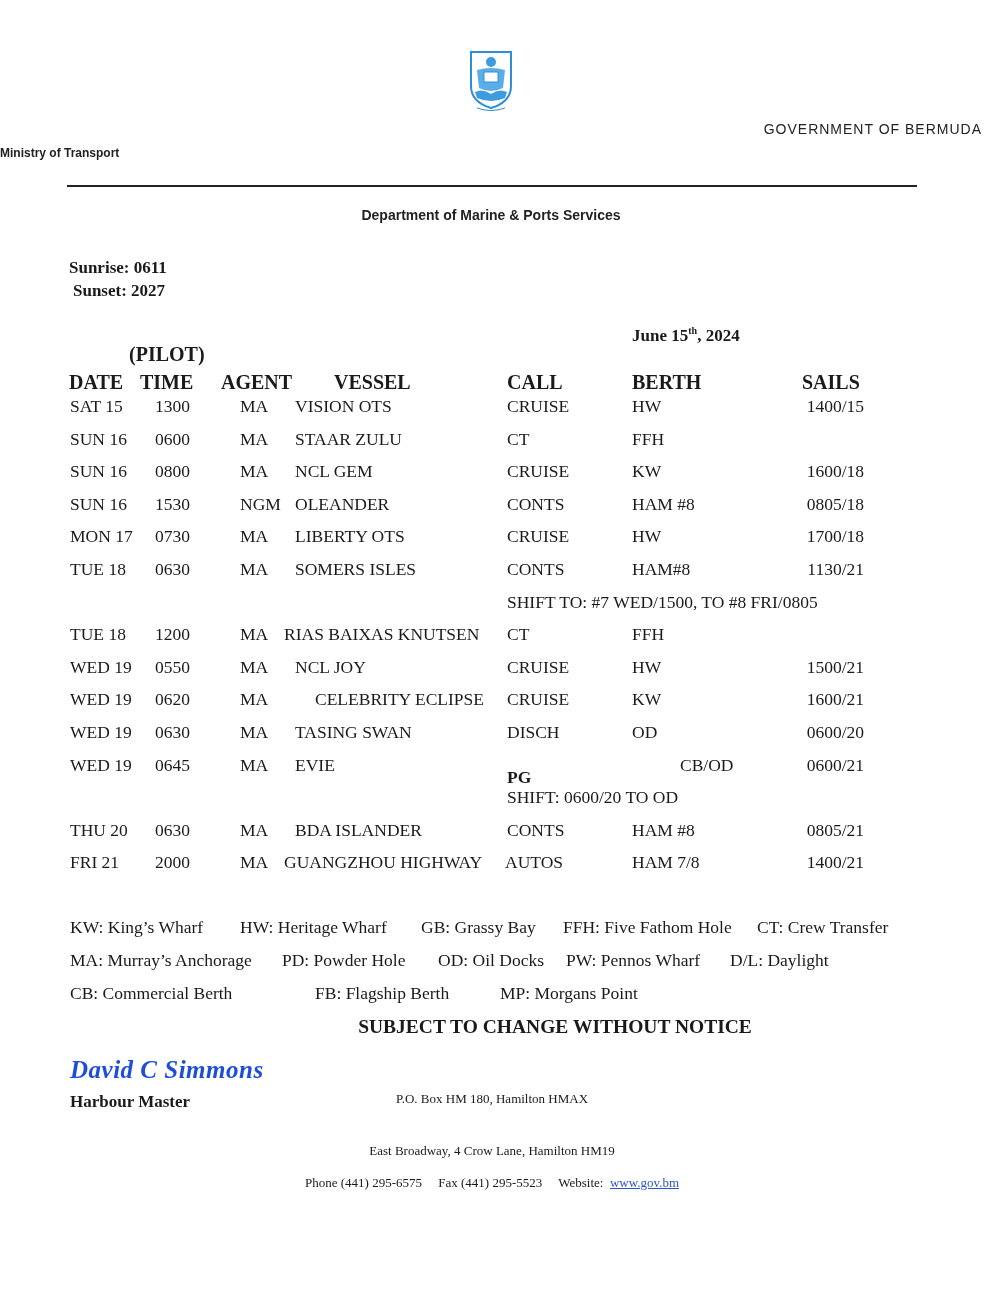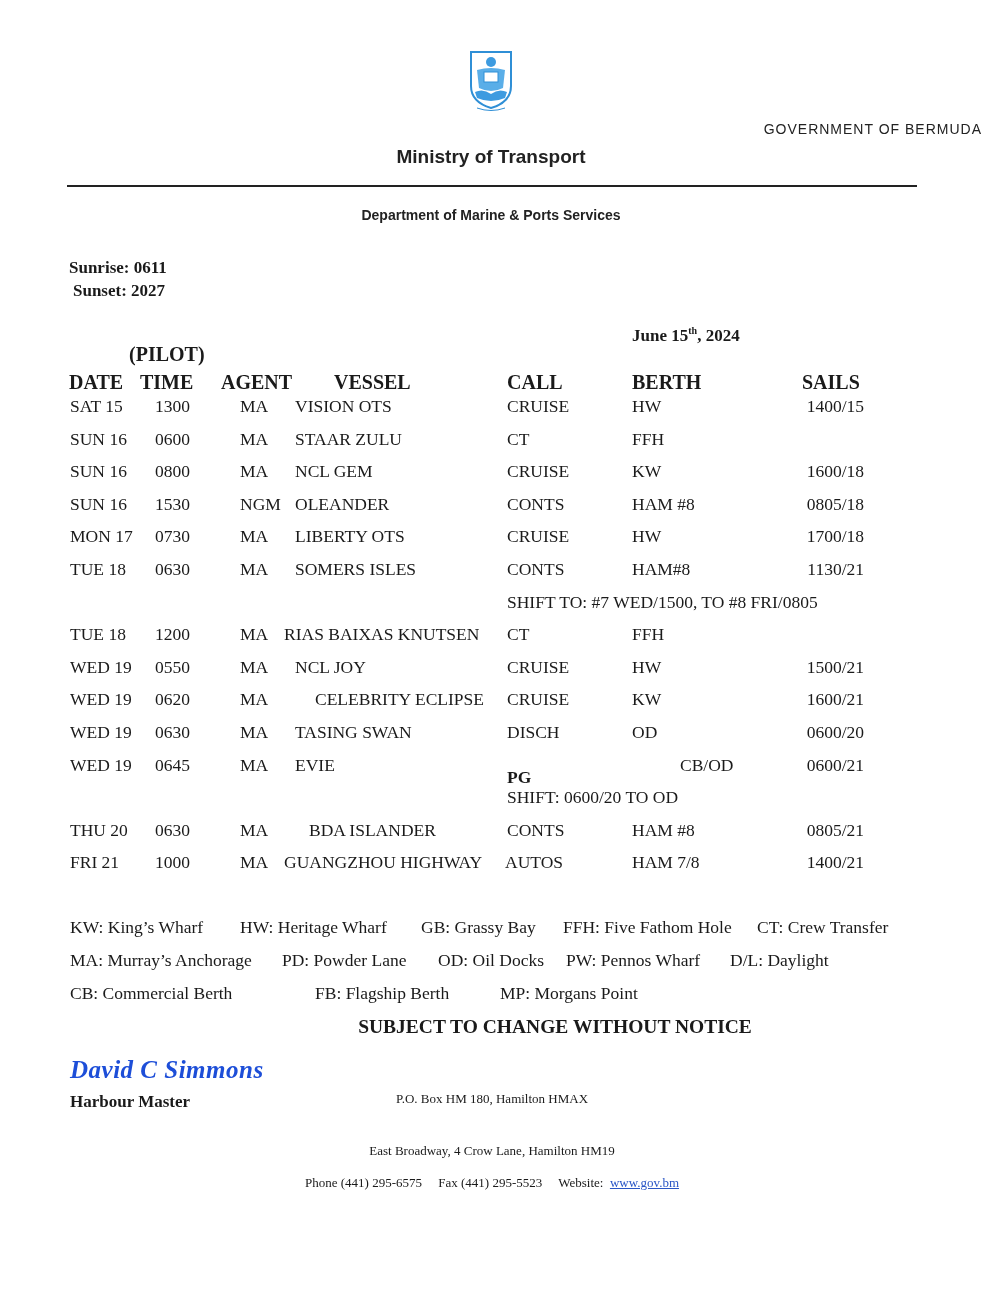--- a/index.html
+++ b/index.html
@@ -2,21 +2,21 @@
 <html><head>
 <meta charset="utf-8">
 <style>
   html, body { margin: 0; padding: 0; background: #ffffff; }
   body { width: 1000px; height: 1294px; position: relative; overflow: hidden; color: #1a1a1a; }
   .abs { position: absolute; }
   .sans { font-family: "Liberation Sans", sans-serif; }
   .serif { font-family: "Liberation Serif", serif; }
   #crest { left: 469px; top: 50px; width: 44px; height: 62px; }
   #gov-title { left: 0; width: 982px; top: 121px; text-align: right; font-size: 14px; letter-spacing: 1px; color: #222; }
-  #ministry { left: 0; width: 982px; top: 146px; text-align: center; font-size: 19px; font-weight: bold; color: #222; }
+  #ministry { left: 0; width: 982px; top: 146px; text-align: left; font-size: 12px; font-weight: bold; color: #222; }
   #rule { left: 67px; top: 185px; width: 850px; height: 2px; background: #222; }
   #dept { left: 0; width: 982px; top: 207px; text-align: center; font-size: 14px; font-weight: bold; color: #222; }
   #sunrise { left: 69px; top: 258px; font-size: 17px; font-weight: bold; }
   #sunset { left: 73px; top: 281px; font-size: 17px; font-weight: bold; }
   #doc-date { left: 632px; top: 325px; font-size: 17px; font-weight: bold; }
   #doc-date sup { font-size: 10px; }
   #pilot { left: 129px; top: 343px; font-size: 20px; font-weight: bold; }
   .hdr { top: 371px; font-size: 20px; font-weight: bold; }
   .cell { font-size: 17.5px; white-space: nowrap; }
   .legend { font-size: 17.5px; white-space: nowrap; }
@@ -134,41 +134,41 @@
     <div class="abs serif cell" style="left: 155px; top: 754.6px;">0645</div>
     <div class="abs serif cell" style="left: 240px; top: 754.6px;">MA</div>
     <div class="abs serif cell" style="left: 295px; top: 754.6px;">EVIE</div>
     <div class="abs serif cell" style="left: 507px; top: 767px; font-weight: bold;">PG</div>
     <div class="abs serif cell" style="left: 632px; top: 754.6px; margin-left: 48px;">CB/OD</div>
     <div class="abs serif cell" style="right: 136px; text-align: right; top: 754.6px;">0600/21</div>
     <div class="abs serif cell" style="left: 507px; top: 787.2px;">SHIFT: 0600/20 TO OD</div>
     <div class="abs serif cell" style="left: 70px; top: 819.8px;">THU 20</div>
     <div class="abs serif cell" style="left: 155px; top: 819.8px;">0630</div>
     <div class="abs serif cell" style="left: 240px; top: 819.8px;">MA</div>
-    <div class="abs serif cell" style="left: 295px; top: 819.8px; margin-left: 14px;">BDA ISLANDER</div>
+    <div class="abs serif cell" style="left: 295px; top: 819.8px;">BDA ISLANDER</div>
     <div class="abs serif cell" style="left: 507px; top: 819.8px;">CONTS</div>
     <div class="abs serif cell" style="left: 632px; top: 819.8px;">HAM #8</div>
     <div class="abs serif cell" style="right: 136px; text-align: right; top: 819.8px;">0805/21</div>
     <div class="abs serif cell" style="left: 70px; top: 852.4px;">FRI 21</div>
-    <div class="abs serif cell" style="left: 155px; top: 852.4px;">1000</div>
+    <div class="abs serif cell" style="left: 155px; top: 852.4px;">2000</div>
     <div class="abs serif cell" style="left: 240px; top: 852.4px;">MA</div>
     <div class="abs serif cell" style="left: 284px; top: 852.4px;">GUANGZHOU HIGHWAY</div>
     <div class="abs serif cell" style="left: 505px; top: 852.4px;">AUTOS</div>
     <div class="abs serif cell" style="left: 632px; top: 852.4px;">HAM 7/8</div>
     <div class="abs serif cell" style="right: 136px; text-align: right; top: 852.4px;">1400/21</div>
   </div>
 
 <div id="legend">
     <div class="abs serif legend" style="left: 70px; top: 917px;">KW: King’s Wharf</div>
     <div class="abs serif legend" style="left: 240px; top: 917px;">HW: Heritage Wharf</div>
     <div class="abs serif legend" style="left: 421px; top: 917px;">GB: Grassy Bay</div>
     <div class="abs serif legend" style="left: 563px; top: 917px;">FFH: Five Fathom Hole</div>
     <div class="abs serif legend" style="left: 757px; top: 917px;">CT: Crew Transfer</div>
     <div class="abs serif legend" style="left: 70px; top: 950px;">MA: Murray’s Anchorage</div>
-    <div class="abs serif legend" style="left: 282px; top: 950px;">PD: Powder Lane</div>
+    <div class="abs serif legend" style="left: 282px; top: 950px;">PD: Powder Hole</div>
     <div class="abs serif legend" style="left: 438px; top: 950px;">OD: Oil Docks</div>
     <div class="abs serif legend" style="left: 566px; top: 950px;">PW: Pennos Wharf</div>
     <div class="abs serif legend" style="left: 730px; top: 950px;">D/L: Daylight</div>
     <div class="abs serif legend" style="left: 70px; top: 983px;">CB: Commercial Berth</div>
     <div class="abs serif legend" style="left: 315px; top: 983px;">FB: Flagship Berth</div>
     <div class="abs serif legend" style="left: 500px; top: 983px; text-align: right;">MP: Morgans Point</div>
   </div>
 
 <div id="notice" class="abs serif">SUBJECT TO CHANGE WITHOUT NOTICE</div>
 <div id="signature" class="abs serif">David C Simmons</div>

